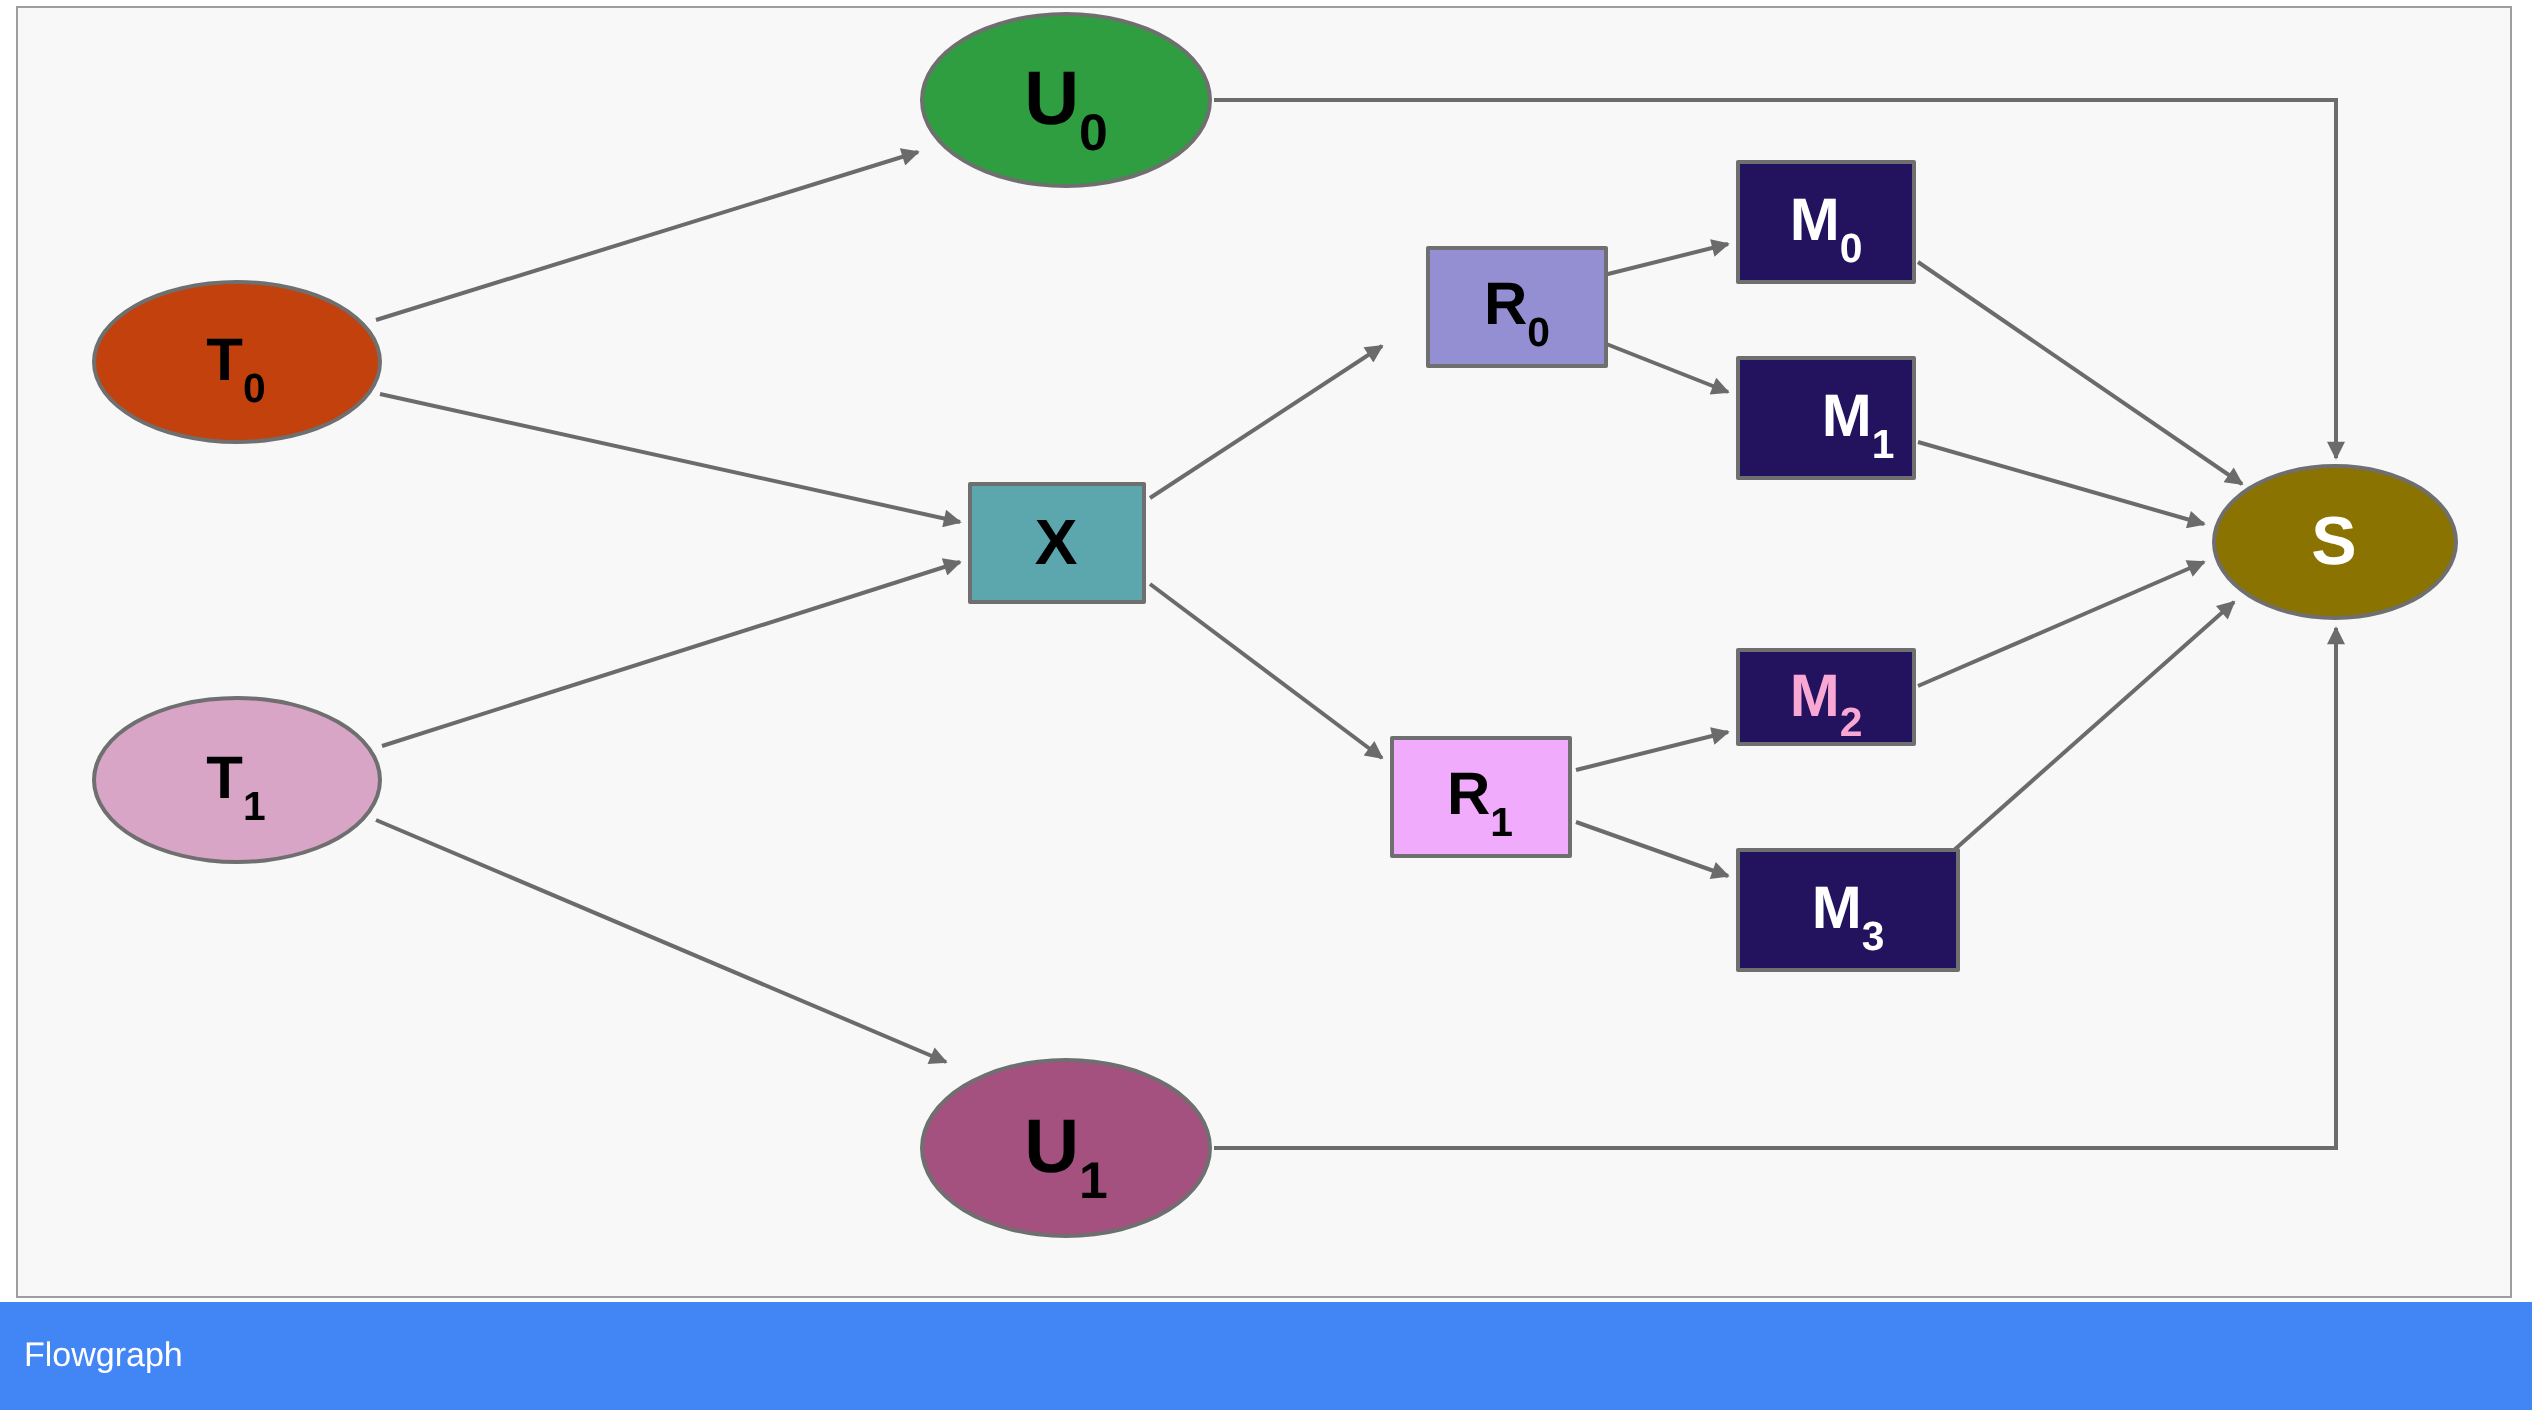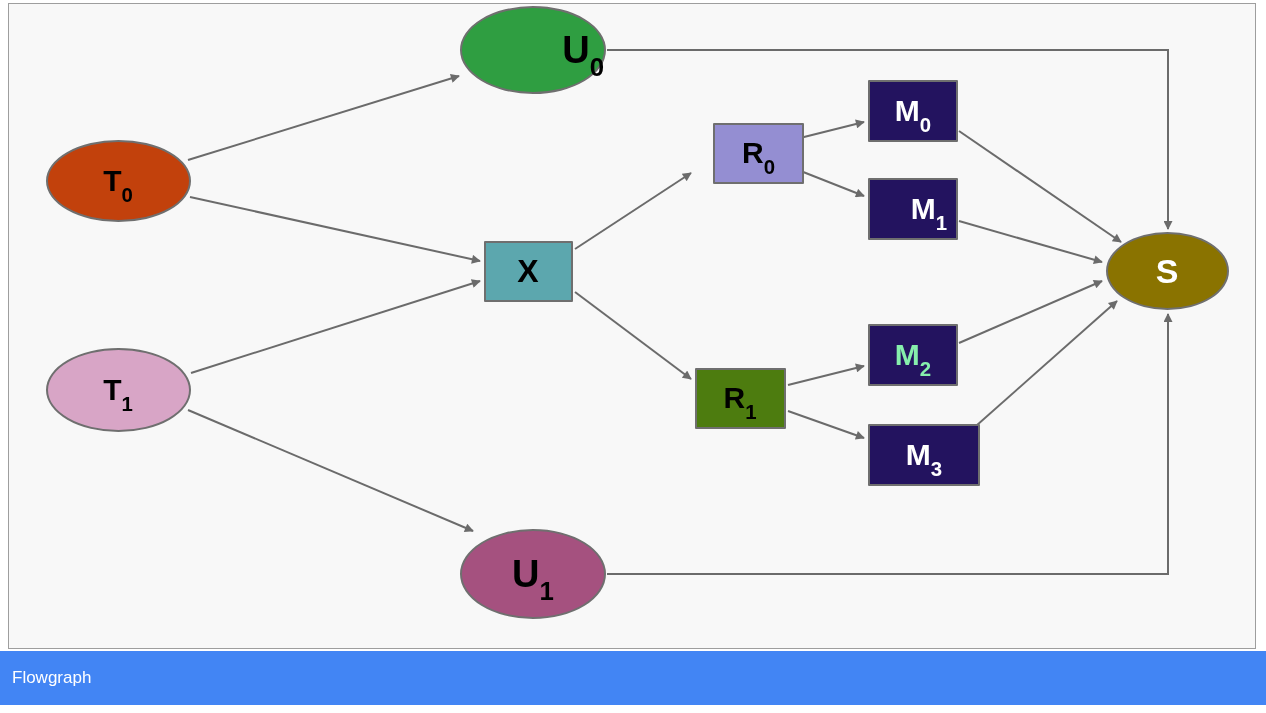--- a/index.html
+++ b/index.html
@@ -98,42 +98,42 @@
     <polyline points="607,574 1168,574 1168,314" fill="none" stroke="#6b6b6b" stroke-width="2" marker-end="url(#arrow)"></polyline>
   </svg>
 
 <div id="nodes-layer">
     <div class="node ellipse" style="left: 45.5px; top: 140px; width: 145px; height: 82px; background: #c2410c; color: rgb(0, 0, 0); font-size: 30px;">
       <span>T<sub>0</sub></span>
     </div>
     <div class="node ellipse" style="left: 45.5px; top: 348px; width: 145px; height: 84px; background: rgb(216, 165, 198); color: rgb(0, 0, 0); font-size: 30px;">
       <span>T<sub>1</sub></span>
     </div>
-    <div class="node ellipse" style="left: 460px; top: 6px; width: 146px; height: 88px; background: rgb(47, 158, 65); color: rgb(0, 0, 0); font-size: 38px; justify-content: flex-end;">
+    <div class="node ellipse" style="left: 460px; top: 6px; width: 146px; height: 88px; background: rgb(47, 158, 65); color: rgb(0, 0, 0); font-size: 38px;">
       <span>U<sub>0</sub></span>
     </div>
     <div class="node ellipse" style="left: 460px; top: 529px; width: 146px; height: 90px; background: rgb(165, 81, 127); color: rgb(0, 0, 0); font-size: 38px;">
       <span>U<sub>1</sub></span>
     </div>
     <div class="node rect" style="left: 483.5px; top: 240.5px; width: 89px; height: 61px; background: rgb(92, 167, 174); color: rgb(0, 0, 0); font-size: 32px;">
       <span>X</span>
     </div>
     <div class="node rect" style="left: 713px; top: 122.5px; width: 91px; height: 61px; background: rgb(148, 142, 210); color: rgb(0, 0, 0); font-size: 30px;">
       <span>R<sub>0</sub></span>
     </div>
-    <div class="node rect" style="left: 694.5px; top: 367.5px; width: 91px; height: 61px; background: #4d7c0f; color: rgb(0, 0, 0); font-size: 30px;">
+    <div class="node rect" style="left: 694.5px; top: 367.5px; width: 91px; height: 61px; background: #f0abfc; color: rgb(0, 0, 0); font-size: 30px;">
       <span>R<sub>1</sub></span>
     </div>
     <div class="node rect" style="left: 868px; top: 80px; width: 90px; height: 62px; background: rgb(35, 19, 95); color: rgb(255, 255, 255); font-size: 30px;">
       <span>M<sub>0</sub></span>
     </div>
     <div class="node rect" style="left: 868px; top: 178px; width: 90px; height: 62px; background: rgb(35, 19, 95); color: rgb(255, 255, 255); font-size: 30px; padding-left: 32px;">
       <span>M<sub>1</sub></span>
     </div>
-    <div class="node rect" style="left: 868px; top: 324px; width: 90px; height: 62px; background: rgb(35, 19, 95); color: #86efac; font-size: 30px;">
+    <div class="node rect" style="left: 868px; top: 324px; width: 90px; height: 49px; background: rgb(35, 19, 95); color: #f9a8d4; font-size: 30px;">
       <span>M<sub>2</sub></span>
     </div>
     <div class="node rect" style="left: 868px; top: 424px; width: 112px; height: 62px; background: rgb(35, 19, 95); color: rgb(255, 255, 255); font-size: 30px;">
       <span>M<sub>3</sub></span>
     </div>
     <div class="node ellipse" style="left: 1105.5px; top: 232px; width: 123px; height: 78px; background: rgb(138, 115, 0); color: rgb(255, 255, 255); font-size: 34px;">
       <span>S</span>
     </div>
   </div>
 

